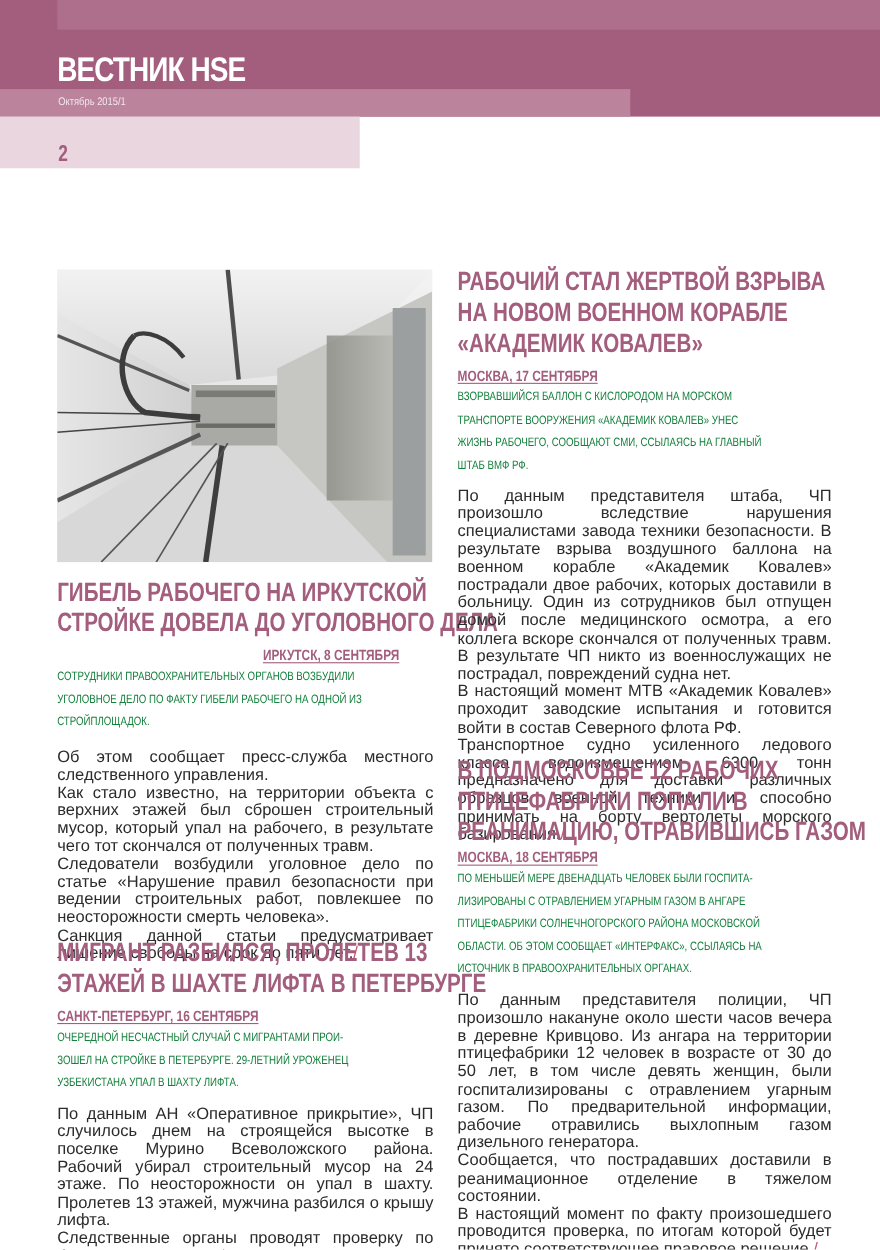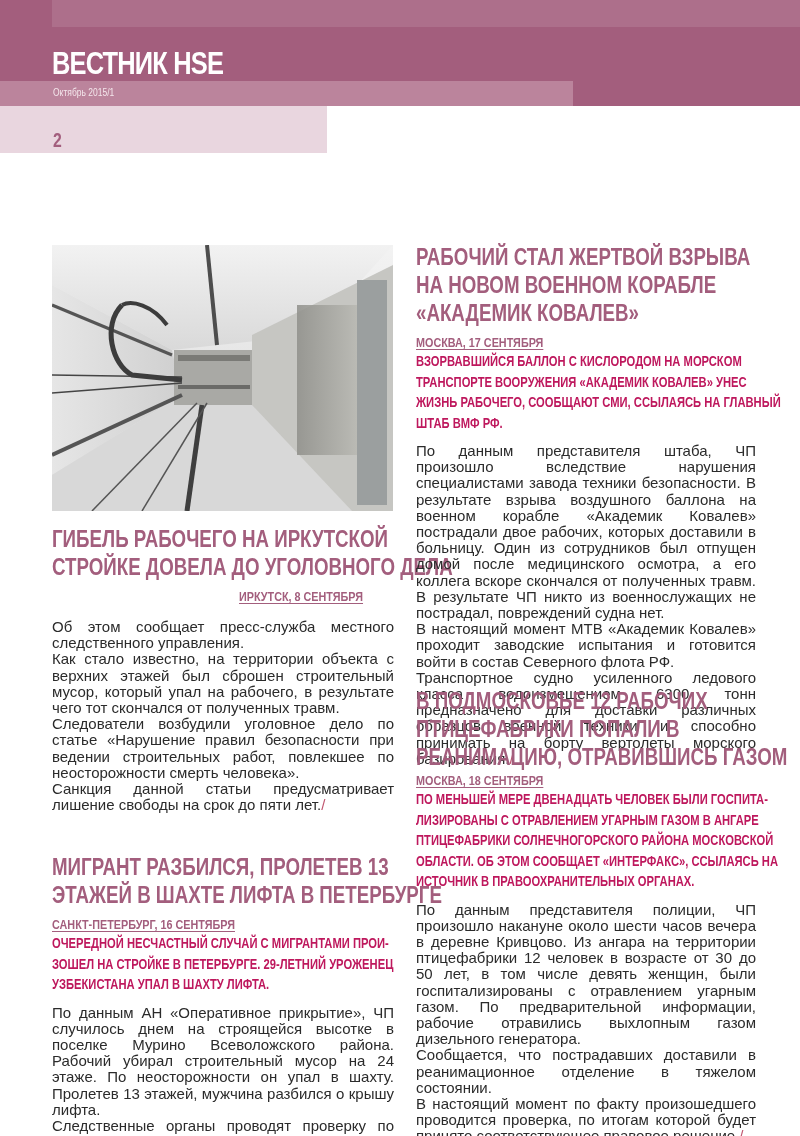--- a/index.html
+++ b/index.html
@@ -17,21 +17,21 @@
   .page-num { position: absolute; left: 53px; top: 128px; font-size: 21px; font-weight: bold; color: #a35e7d; transform: scaleX(0.75); transform-origin: left top; line-height: 24px; }
 
   .photo { position: absolute; left: 52px; top: 245px; width: 341px; height: 266px; overflow: hidden;
     background: linear-gradient(180deg, #f3f3f3 0%, #e7e7e7 40%, #dcdcdc 100%); }
 
   .article { position: absolute; }
   .a-title { font-weight: bold; color: #a35e7d; font-size: 24px; line-height: 28px; letter-spacing: 0px;
     transform: scaleX(0.78); transform-origin: left top; white-space: nowrap; }
   .a-date { display: inline-block; color: #a35e7d; font-weight: bold; font-size: 13.5px; line-height: 16px;
     text-decoration: underline; text-underline-offset: 2px; transform: scaleX(0.8); transform-origin: left top; white-space: nowrap; }
-  .a-lead { color: #be185d; font-weight: bold; font-size: 14px; line-height: 20.5px; text-align: justify; }
+  .a-lead { color: #15803d; font-weight: normal; font-size: 11px; line-height: 20.5px; text-align: justify; }
   .a-lead span { display: block; white-space: nowrap; transform: scaleX(0.8); transform-origin: left top; }
   .a-body { font-size: 15px; line-height: 16.2px; color: #2b2b2b; text-align: justify; }
   .a-body p { margin: 0; }
   .slash { color: #c0566f; }
 </style>
 </head>
 <body>
 
 <div class="hdr-main"></div>
 <div class="hdr-top"></div>
@@ -85,20 +85,25 @@
     <path d="M 70 60 C 80 55, 100 60, 115 80" fill="none" stroke="#3c3c3c" stroke-width="4"></path>
   </svg>
 </div>
 
 <div class="article" style="left:52px; top:525px; width:342px;">
   <div class="a-title">
     <div>ГИБЕЛЬ РАБОЧЕГО НА ИРКУТСКОЙ</div>
     <div>СТРОЙКЕ ДОВЕЛА ДО УГОЛОВНОГО ДЕЛА</div>
   </div>
   <div style="margin-top:6px;text-align:right;"><span class="a-date">ИРКУТСК, 8 СЕНТЯБРЯ</span></div>
+  <div class="a-lead">
+    <span>СОТРУДНИКИ ПРАВООХРАНИТЕЛЬНЫХ ОРГАНОВ ВОЗБУДИЛИ</span>
+    <span>УГОЛОВНОЕ ДЕЛО ПО ФАКТУ ГИБЕЛИ РАБОЧЕГО НА ОДНОЙ ИЗ</span>
+    <span>СТРОЙПЛОЩАДОК.</span>
+  </div>
   <div class="a-body" style="margin-top:14px;">
     <p>Об этом сообщает пресс-служба местного следственного управления.</p>
     <p>Как стало известно, на территории объекта с верхних этажей был сброшен строительный мусор, который упал на рабочего, в результате чего тот скончался от полученных травм.</p>
     <p>Следователи возбудили уголовное дело по статье «Нарушение правил безопасности при ведении строительных работ, повлекшее по неосторожности смерть человека».</p>
     <p><span>Санкция данной статьи предусматривает лишение свободы на срок до пяти лет.</span><span class="slash">/</span></p>
   </div>
 </div>
 
 <div class="article" style="left:52px; top:853px; width:342px;">
   <div class="a-title">

